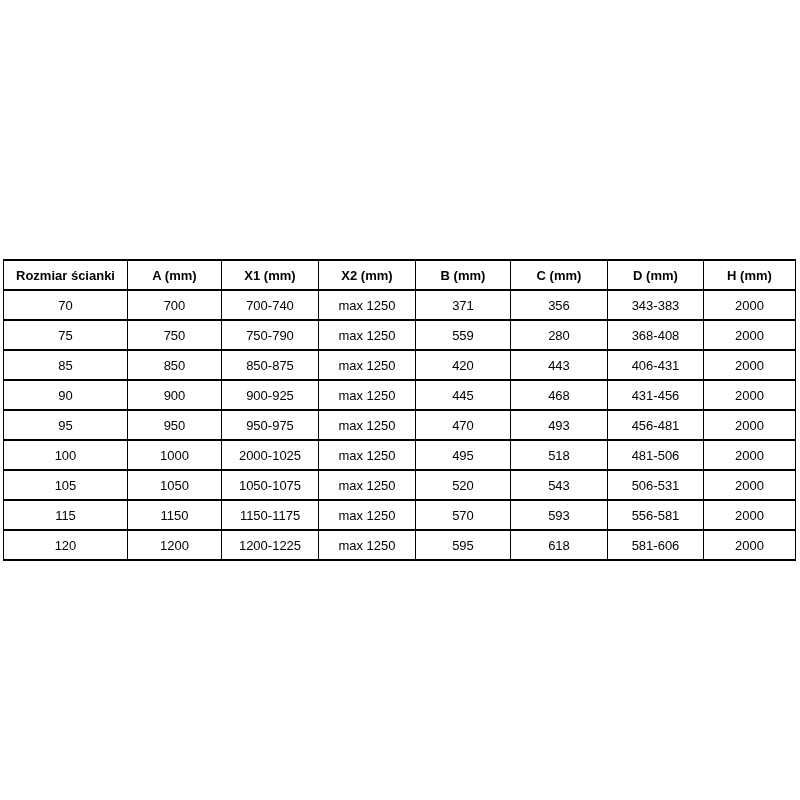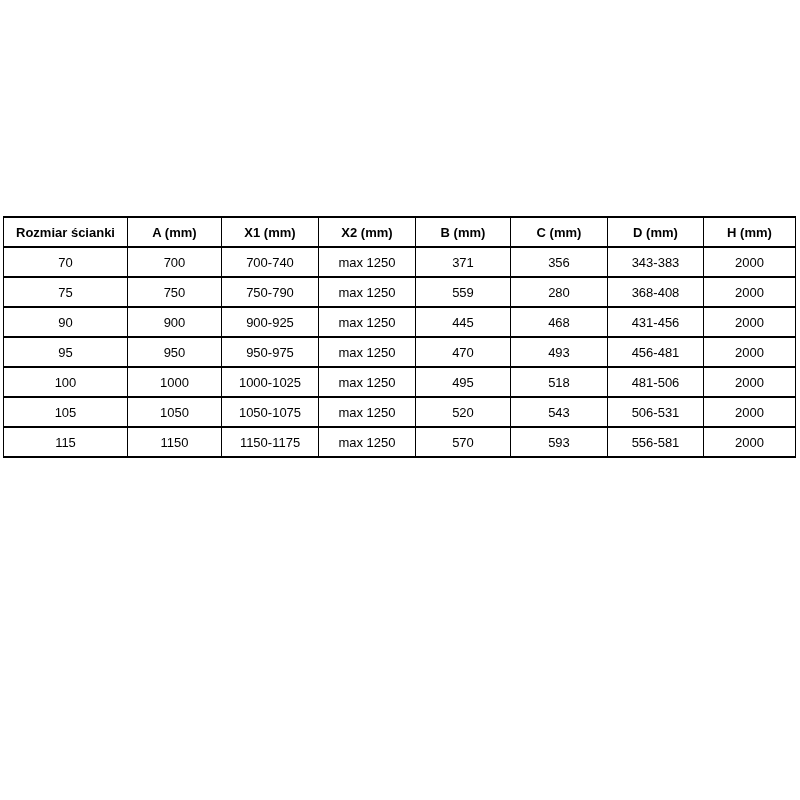--- a/index.html
+++ b/index.html
@@ -17,20 +17,21 @@
   .table-wrap {
     position: absolute;
     left: 3px;
     top: 216px;
     width: 792px;
   }
   table.spec-table {
     border-collapse: collapse;
     table-layout: fixed;
     width: 792px;
+    margin-top: 43px;
   }
   .spec-table th,
   .spec-table td {
     border-left: 1px solid #000000;
     border-right: 1px solid #000000;
     border-top: 2px solid #000000;
     border-bottom: 2px solid #000000;
     height: 28px;
     padding: 0 2px;
     text-align: center;
@@ -99,20 +100,30 @@
           <td>75</td>
           <td>750</td>
           <td>750-790</td>
           <td>max 1250</td>
           <td>559</td>
           <td>280</td>
           <td>368-408</td>
           <td>2000</td>
         </tr>
         <tr>
+          <td>85</td>
+          <td>850</td>
+          <td>850-875</td>
+          <td>max 1250</td>
+          <td>420</td>
+          <td>443</td>
+          <td>406-431</td>
+          <td>2000</td>
+        </tr>
+        <tr>
           <td>90</td>
           <td>900</td>
           <td>900-925</td>
           <td>max 1250</td>
           <td>445</td>
           <td>468</td>
           <td>431-456</td>
           <td>2000</td>
         </tr>
         <tr>
@@ -121,21 +132,21 @@
           <td>950-975</td>
           <td>max 1250</td>
           <td>470</td>
           <td>493</td>
           <td>456-481</td>
           <td>2000</td>
         </tr>
         <tr>
           <td>100</td>
           <td>1000</td>
-          <td>1000-1025</td>
+          <td>2000-1025</td>
           <td>max 1250</td>
           <td>495</td>
           <td>518</td>
           <td>481-506</td>
           <td>2000</td>
         </tr>
         <tr>
           <td>105</td>
           <td>1050</td>
           <td>1050-1075</td>
@@ -148,15 +159,25 @@
         <tr>
           <td>115</td>
           <td>1150</td>
           <td>1150-1175</td>
           <td>max 1250</td>
           <td>570</td>
           <td>593</td>
           <td>556-581</td>
           <td>2000</td>
         </tr>
+        <tr>
+          <td>120</td>
+          <td>1200</td>
+          <td>1200-1225</td>
+          <td>max 1250</td>
+          <td>595</td>
+          <td>618</td>
+          <td>581-606</td>
+          <td>2000</td>
+        </tr>
       </tbody>
   </table>
 </div>
 
 </body></html>

